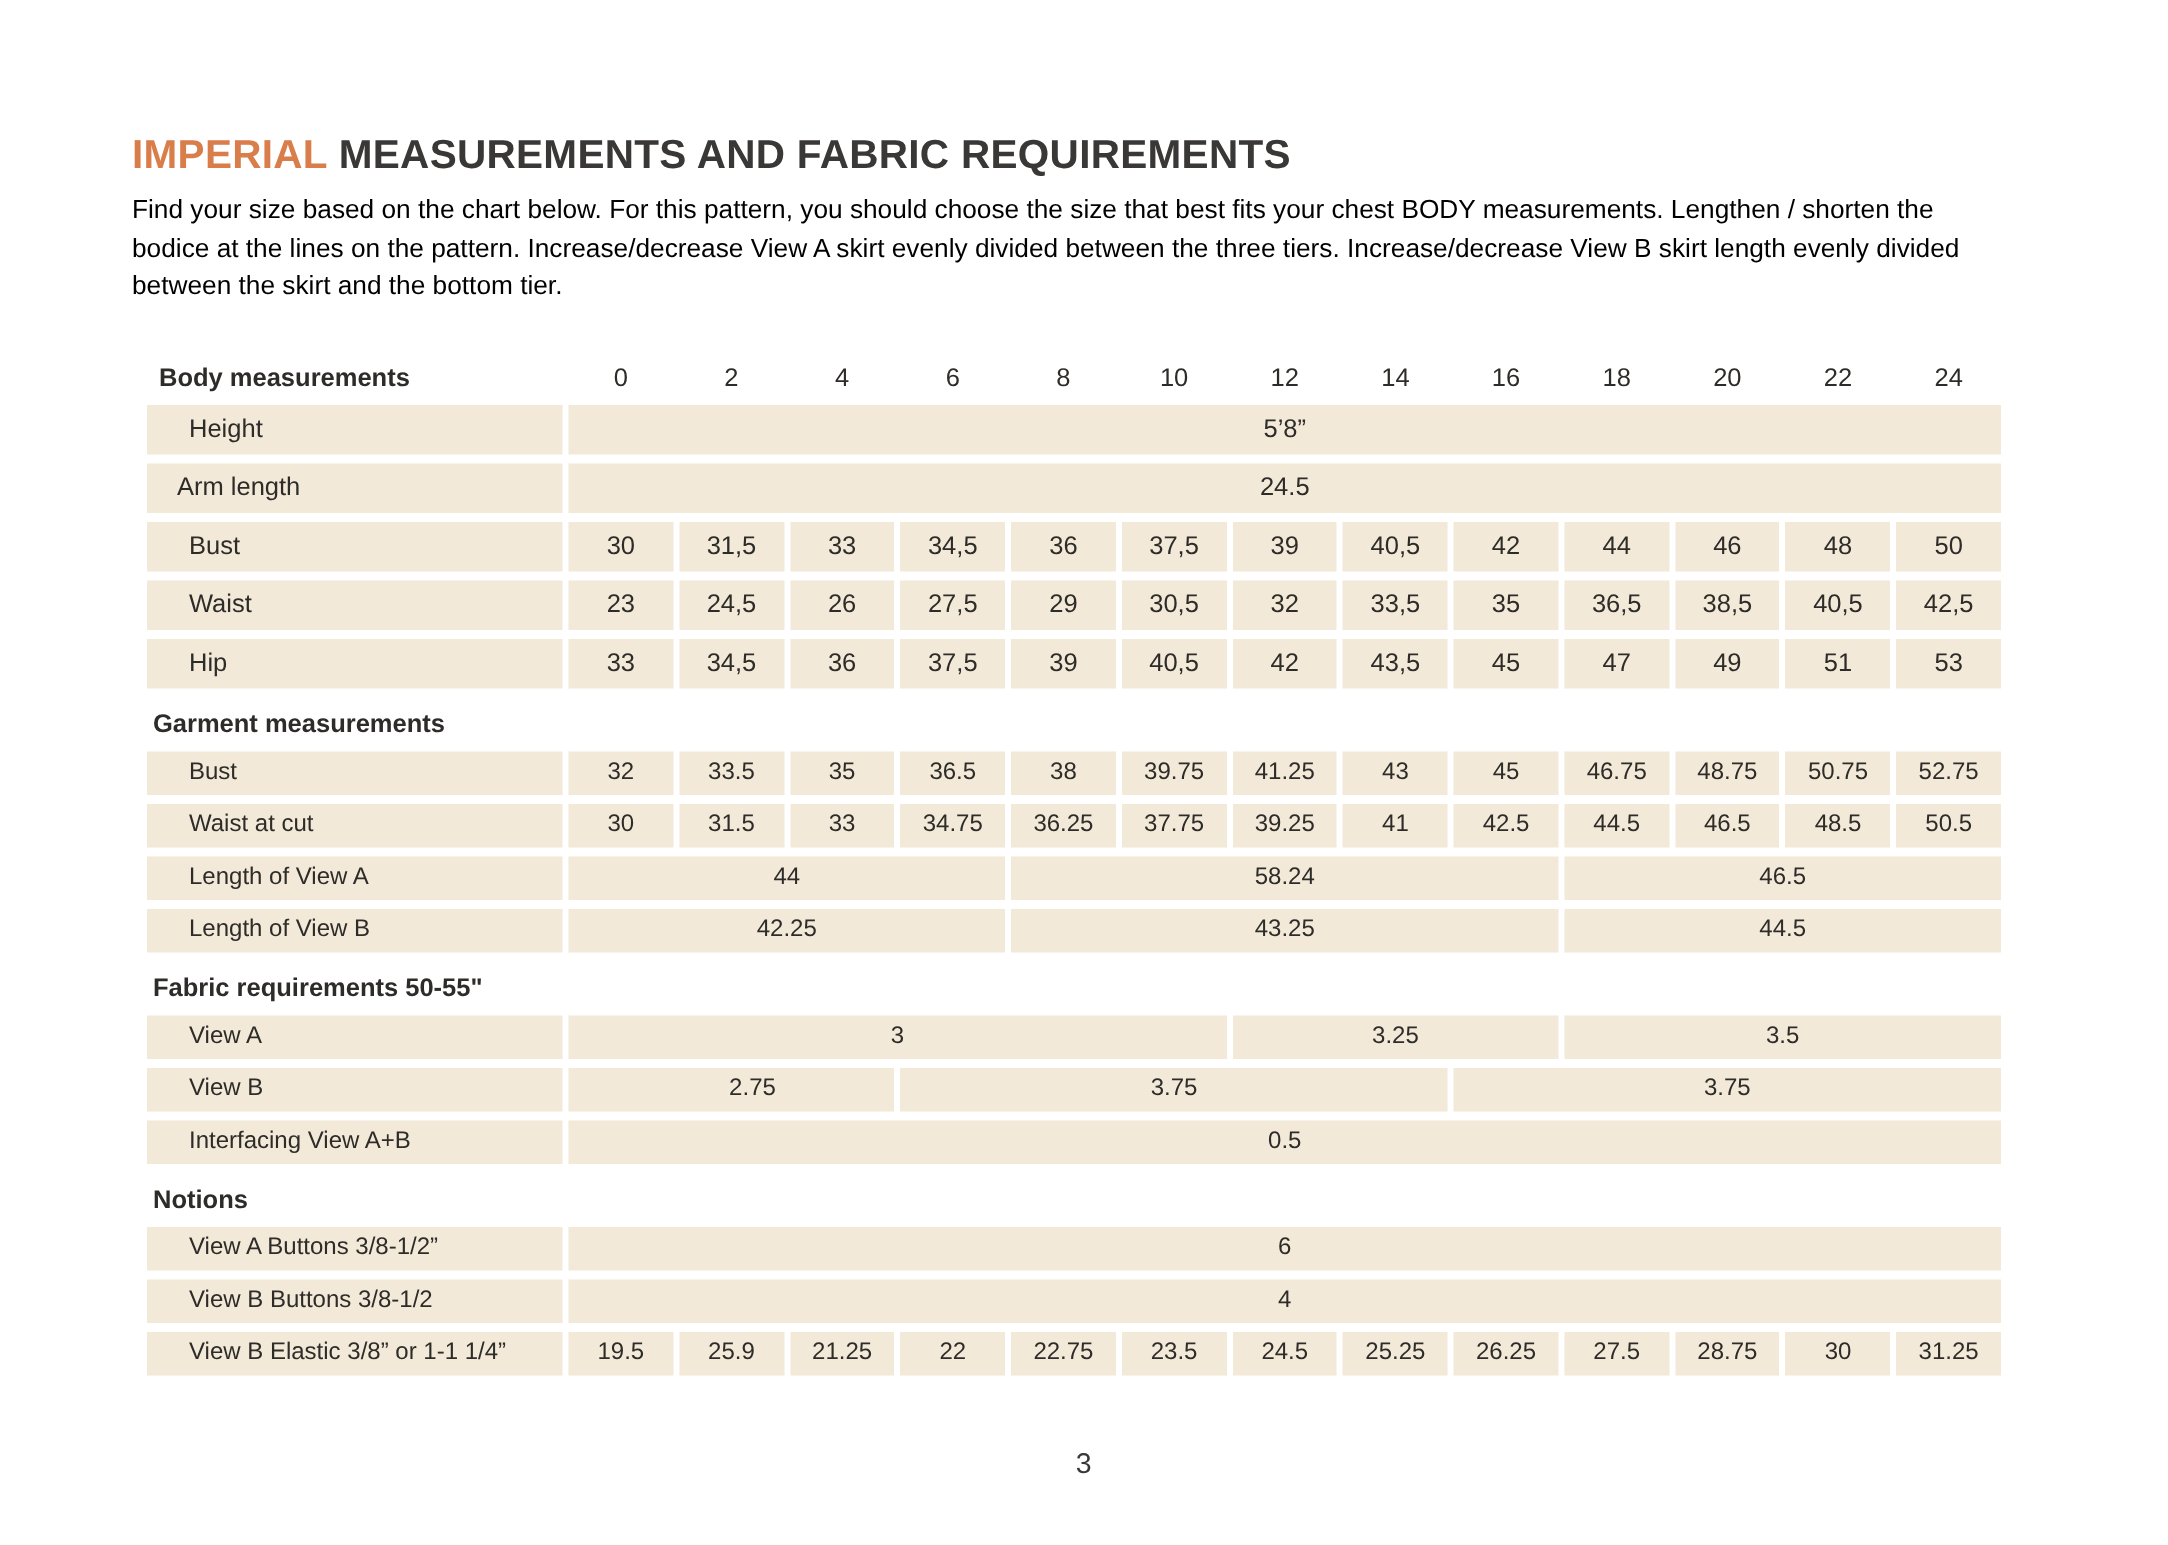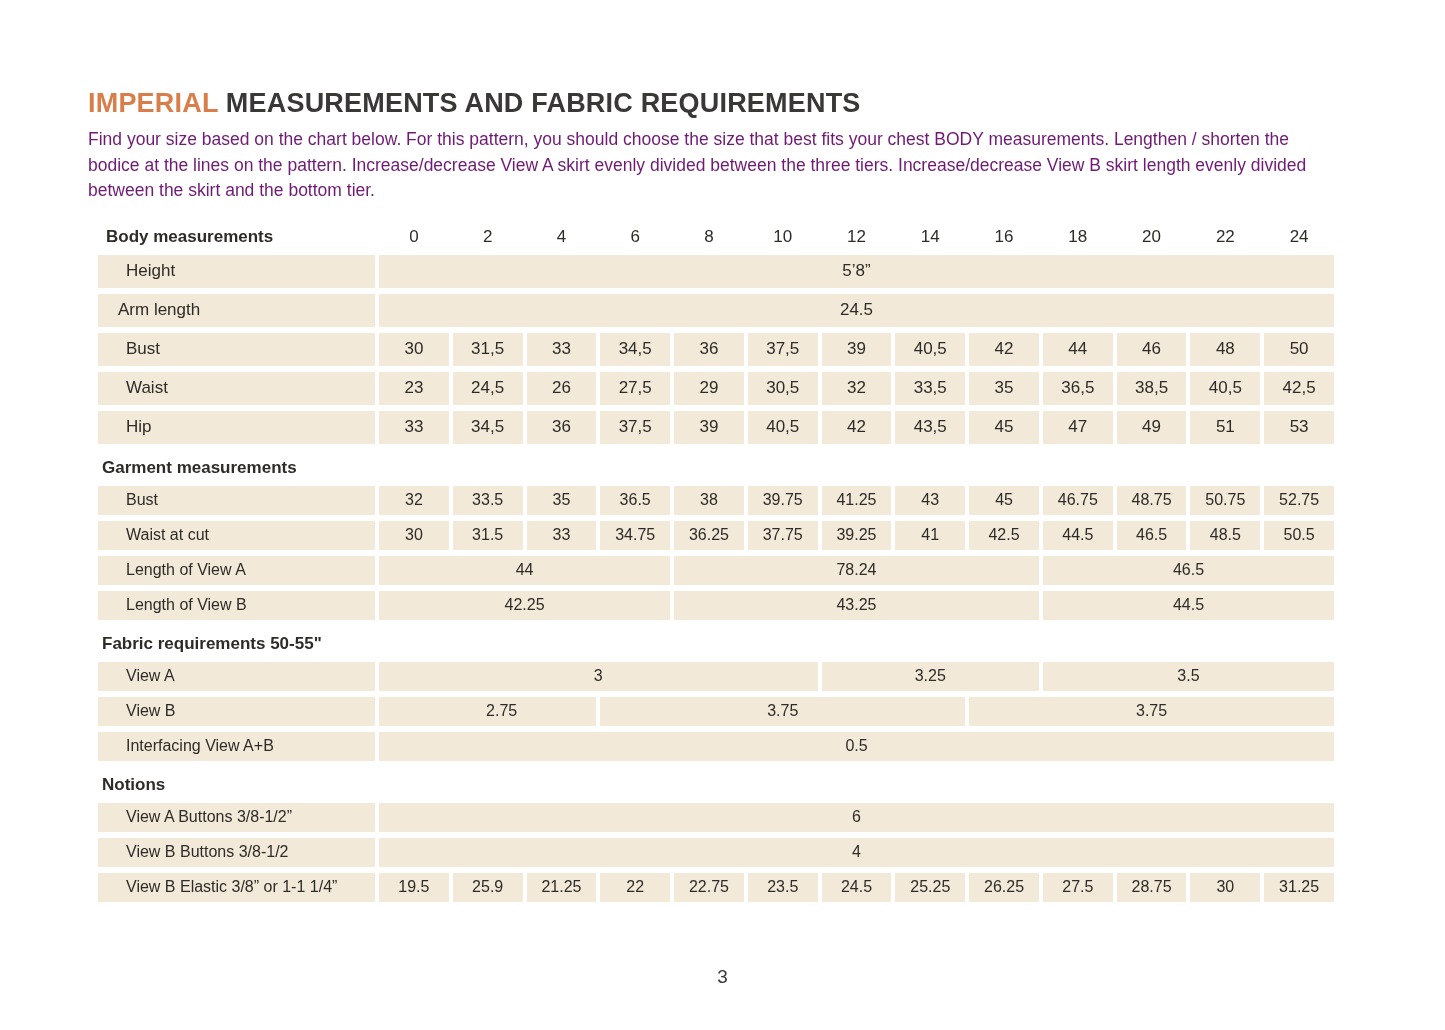--- a/index.html
+++ b/index.html
@@ -13,27 +13,27 @@
     width:1445px;height:1030px;overflow:hidden;background:#ffffff;
     font-family:"Liberation Sans",sans-serif;color:var(--ink);
   }
   .page{position:relative;width:1445px;height:982px;padding:90px 88px 0 88px;}
   h1.title{
     margin:0;font-size:27px;font-weight:700;letter-spacing:.2px;line-height:1;
     color:#3a3836;
   }
   h1.title .accent{color:var(--accent);}
   p.intro{
-    margin:10px 0 0 0;width:1248px;font-size:17.5px;line-height:25.5px;color:#701a75;
+    margin:10px 0 0 0;width:1248px;font-size:17.5px;line-height:25.5px;color:#000000;
   }
   .grid{
     display:grid;
     grid-template-columns:277px repeat(13,1fr);
     column-gap:4px;row-gap:6px;
-    width:1236px;margin:21px 0 0 10px;
+    width:1236px;margin:36px 0 0 10px;
   }
   .cell{
     background:var(--cell);
     display:flex;align-items:center;
     height:29px;font-size:16px;color:var(--ink);
   }
   .cell.val{justify-content:center;}
   .cell.label{padding-left:28px;}
   .cell.indent{padding-left:20px;}
   .cell.sec0{height:33px;font-size:17px;}
@@ -143,21 +143,21 @@
       <div class="cell val sec1">37.75</div>
       <div class="cell val sec1">39.25</div>
       <div class="cell val sec1">41</div>
       <div class="cell val sec1">42.5</div>
       <div class="cell val sec1">44.5</div>
       <div class="cell val sec1">46.5</div>
       <div class="cell val sec1">48.5</div>
       <div class="cell val sec1">50.5</div>
       <div class="cell label sec1">Length of View A</div>
       <div class="cell val sec1" style="grid-column: span 4;">44</div>
-      <div class="cell val sec1" style="grid-column: span 5;">78.24</div>
+      <div class="cell val sec1" style="grid-column: span 5;">58.24</div>
       <div class="cell val sec1" style="grid-column: span 4;">46.5</div>
       <div class="cell label sec1">Length of View B</div>
       <div class="cell val sec1" style="grid-column: span 4;">42.25</div>
       <div class="cell val sec1" style="grid-column: span 5;">43.25</div>
       <div class="cell val sec1" style="grid-column: span 4;">44.5</div>
       <div class="cell sectitle" style="grid-column: span 14;">Fabric requirements 50-55"</div>
       <div class="cell label sec2">View A</div>
       <div class="cell val sec2" style="grid-column: span 6;">3</div>
       <div class="cell val sec2" style="grid-column: span 3;">3.25</div>
       <div class="cell val sec2" style="grid-column: span 4;">3.5</div>

